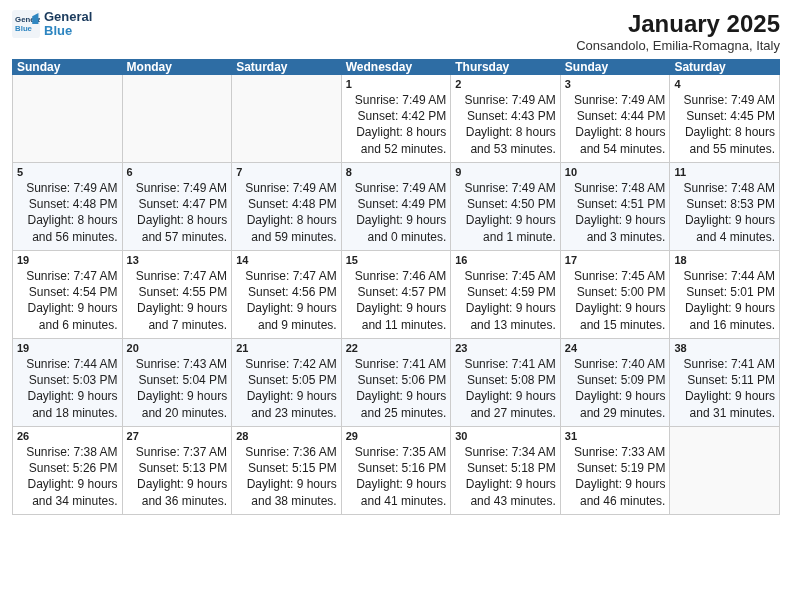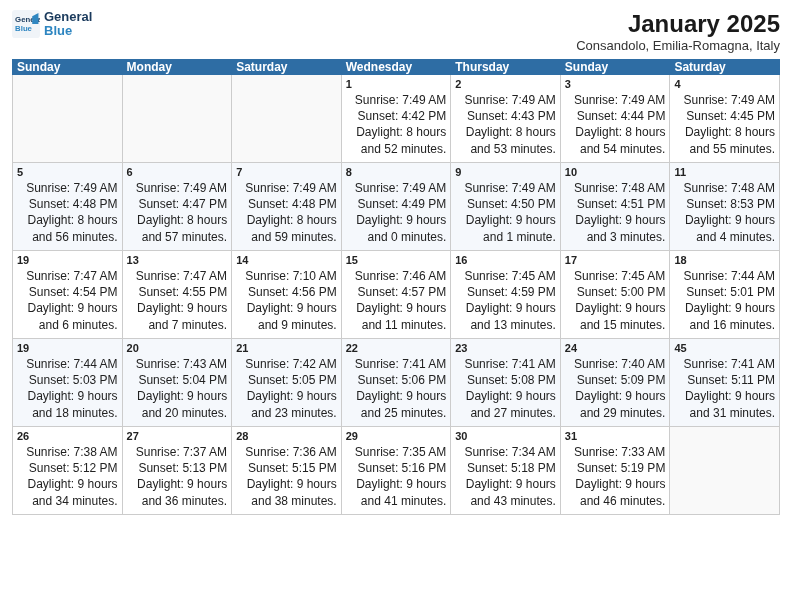--- a/index.html
+++ b/index.html
@@ -221,21 +221,21 @@
           </td>
           <td>
             <div class="day-number">13</div>
             <div class="cell-text">Sunrise: 7:47 AM
 Sunset: 4:55 PM
 Daylight: 9 hours
 and 7 minutes.</div>
           </td>
           <td>
             <div class="day-number">14</div>
-            <div class="cell-text">Sunrise: 7:10 AM
+            <div class="cell-text">Sunrise: 7:47 AM
 Sunset: 4:56 PM
 Daylight: 9 hours
 and 9 minutes.</div>
           </td>
           <td>
             <div class="day-number">15</div>
             <div class="cell-text">Sunrise: 7:46 AM
 Sunset: 4:57 PM
 Daylight: 9 hours
 and 11 minutes.</div>
@@ -299,32 +299,32 @@
 and 27 minutes.</div>
           </td>
           <td>
             <div class="day-number">24</div>
             <div class="cell-text">Sunrise: 7:40 AM
 Sunset: 5:09 PM
 Daylight: 9 hours
 and 29 minutes.</div>
           </td>
           <td>
-            <div class="day-number">45</div>
+            <div class="day-number">38</div>
             <div class="cell-text">Sunrise: 7:41 AM
 Sunset: 5:11 PM
 Daylight: 9 hours
 and 31 minutes.</div>
           </td>
         </tr>
         <tr>
           <td>
             <div class="day-number">26</div>
             <div class="cell-text">Sunrise: 7:38 AM
-Sunset: 5:12 PM
+Sunset: 5:26 PM
 Daylight: 9 hours
 and 34 minutes.</div>
           </td>
           <td>
             <div class="day-number">27</div>
             <div class="cell-text">Sunrise: 7:37 AM
 Sunset: 5:13 PM
 Daylight: 9 hours
 and 36 minutes.</div>
           </td>

